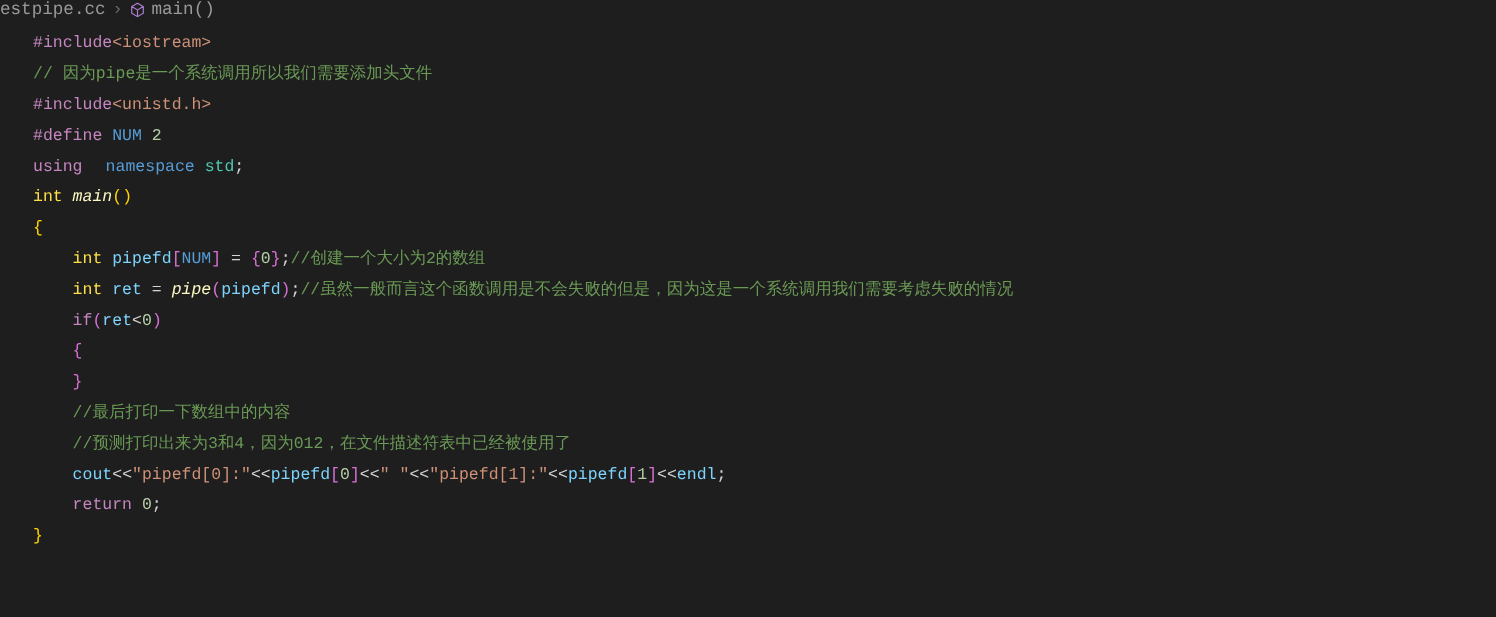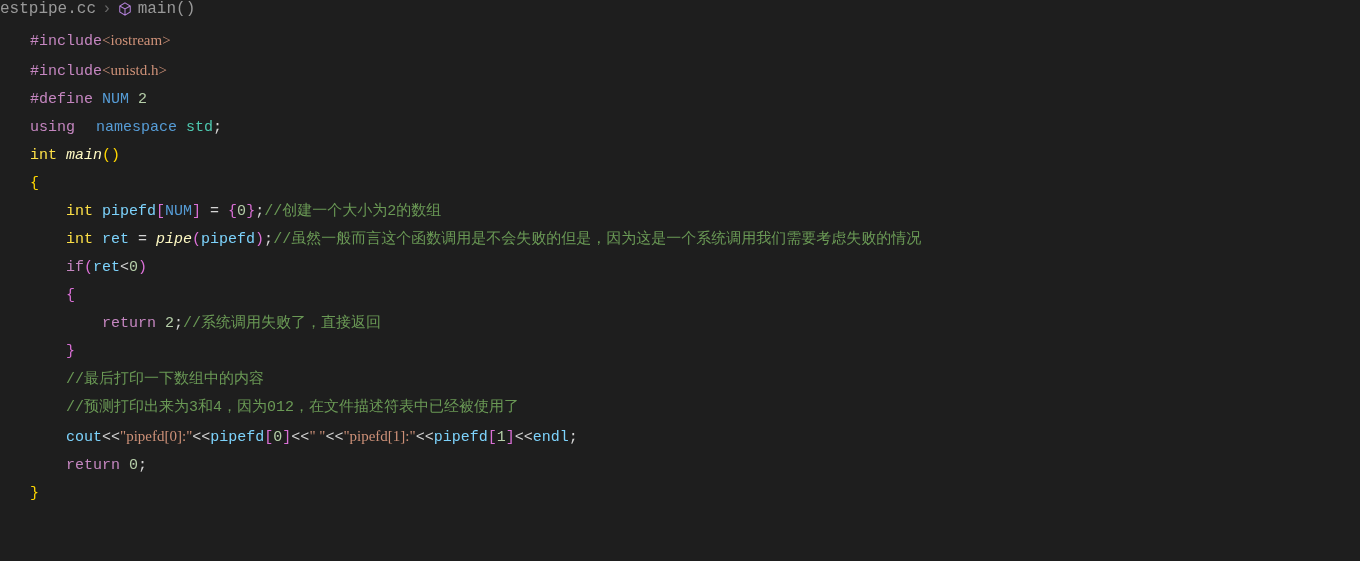--- a/index.html
+++ b/index.html
@@ -33,21 +33,21 @@
     }
     .code-area {
       padding: 4px 0 0 30px;
       line-height: 28px;
     }
     .line {
       white-space: pre;
     }
     .keyword { color: #c586c0; }
     .preproc { color: #c586c0; }
-    .string { color: #ce9178; font-family: Liberation Serif, serif; }
+    .string { color: #ce9178; }
     .comment { color: #6a9955; }
     .function { color: #fef9c3; font-style: italic; }
     .type { color: #fde047; }
     .number { color: #b5cea8; }
     .variable { color: #7dd3fc; }
     .bracket-yellow { color: #ffd700; }
     .bracket-pink { color: #da70d6; }
     .macro { color: #569cd6; margin-top: 30px; }
     .namespace-kw { color: #569cd6; margin-left: 12px; }
     .class-type { color: #4ec9b0; }
@@ -59,29 +59,29 @@
   <span>estpipe.cc</span>
   <span class="breadcrumb-sep">›</span>
   <svg viewBox="0 0 16 16" fill="none" stroke="#b180d7" stroke-width="1.2">
       <path d="M8 1 L14 4.5 L14 11.5 L8 15 L2 11.5 L2 4.5 Z M2 4.5 L8 8 L14 4.5 M8 8 L8 15"></path>
     </svg>
   <span>main()</span>
 </div>
 
 <div class="code-area">
   <div class="line"><span class="preproc">#include</span><span class="string">&lt;iostream&gt;</span></div>
+  <div class="line"><span class="comment">// 因为pipe是一个系统调用所以我们需要添加头文件</span></div>
   <div class="line"><span class="preproc">#include</span><span class="string">&lt;unistd.h&gt;</span></div>
   <div class="line"><span class="preproc">#define</span><span class="macro"> NUM </span><span class="number">2</span></div>
   <div class="line"><span class="keyword">using</span><span class="namespace-kw"> namespace </span><span class="class-type">std</span><span>;</span></div>
   <div class="line"><span class="type">int</span><span class="function"> main</span><span class="bracket-yellow">(</span><span class="bracket-yellow">)</span></div>
   <div class="line"><span class="bracket-yellow">{</span></div>
   <div class="line"><span class="type">    int</span><span class="variable"> pipefd</span><span class="bracket-pink">[</span><span class="macro">NUM</span><span class="bracket-pink">]</span><span> = </span><span class="bracket-pink">{</span><span class="number">0</span><span class="bracket-pink">}</span><span>;</span><span class="comment">//创建一个大小为2的数组</span></div>
   <div class="line"><span class="type">    int</span><span class="variable"> ret</span><span> = </span><span class="function">pipe</span><span class="bracket-pink">(</span><span class="variable">pipefd</span><span class="bracket-pink">)</span><span>;</span><span class="comment">//虽然一般而言这个函数调用是不会失败的但是，因为这是一个系统调用我们需要考虑失败的情况</span></div>
   <div class="line"><span class="keyword">    if</span><span class="bracket-pink">(</span><span class="variable">ret</span><span>&lt;</span><span class="number">0</span><span class="bracket-pink">)</span></div>
   <div class="line"><span>    </span><span class="bracket-pink">{</span></div>
-  <div class="line"><span class="keyword">        return</span><span class="number"> 2</span><span>;</span><span class="comment">//系统调用失败了，直接返回</span></div>
   <div class="line"><span>    </span><span class="bracket-pink">}</span></div>
   <div class="line"><span class="comment">    //最后打印一下数组中的内容</span></div>
   <div class="line"><span class="comment">    //预测打印出来为3和4，因为012，在文件描述符表中已经被使用了</span></div>
   <div class="line"><span>    </span><span class="variable">cout</span><span>&lt;&lt;</span><span class="string">"pipefd[0]:"</span><span>&lt;&lt;</span><span class="variable">pipefd</span><span class="bracket-pink">[</span><span class="number">0</span><span class="bracket-pink">]</span><span>&lt;&lt;</span><span class="string">" "</span><span>&lt;&lt;</span><span class="string">"pipefd[1]:"</span><span>&lt;&lt;</span><span class="variable">pipefd</span><span class="bracket-pink">[</span><span class="number">1</span><span class="bracket-pink">]</span><span>&lt;&lt;</span><span class="variable">endl</span><span>;</span></div>
   <div class="line"><span class="keyword">    return</span><span class="number"> 0</span><span>;</span></div>
   <div class="line"><span class="bracket-yellow">}</span></div>
 </div>
 
 </body></html>

